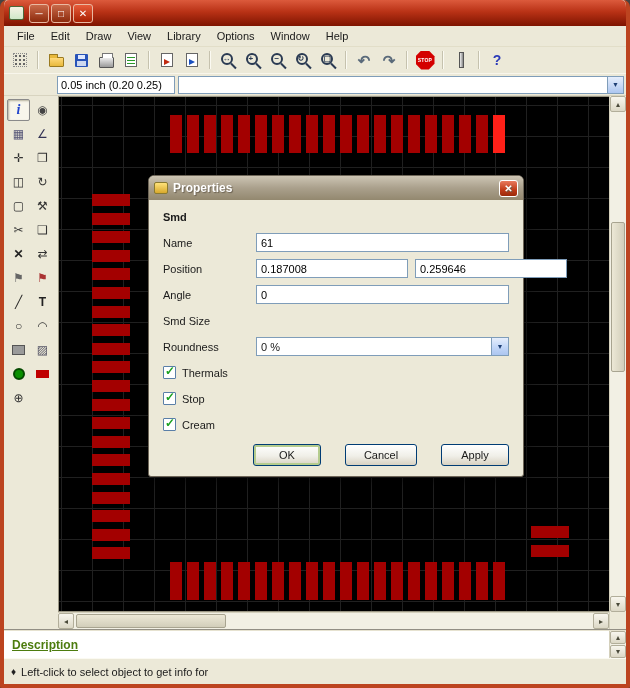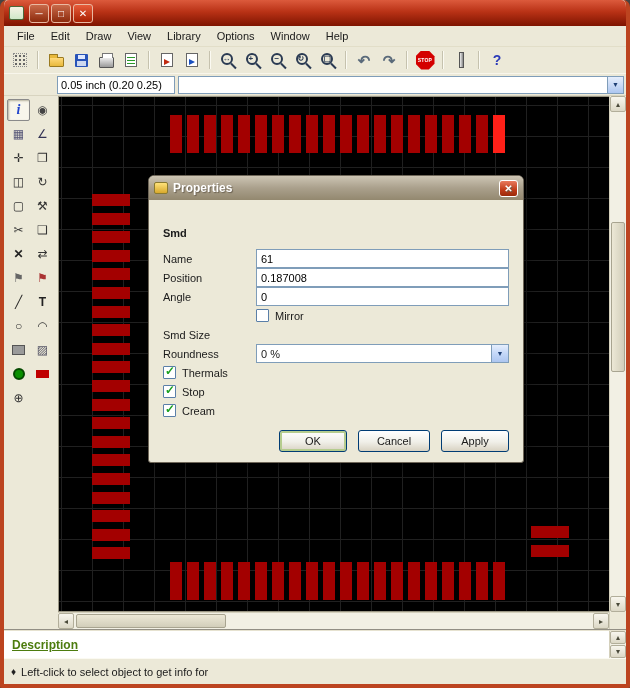--- a/index.html
+++ b/index.html
@@ -107,35 +107,35 @@
 
 .dialog{position:absolute;left:144px;top:175px;width:376px;background:#ece9d8;z-index:10;
   border:1px solid #6e6658;border-radius:6px 6px 3px 3px;box-shadow:3px 4px 12px rgba(0,0,0,.55)}
 .dlg-title{height:24px;display:flex;align-items:center;gap:5px;padding:8px 5px;border-radius:5px 5px 0 0;
   background:linear-gradient(180deg,#cdc5b4 0%,#aaa08c 50%,#93886f 100%);color:#fff;font-weight:bold;font-size:12px;text-shadow:1px 1px 1px #6a6050}
 .dlg-icon{width:14px;height:12px;background:linear-gradient(#ffe27a,#d8a92c);border:1px solid #8a7a30;border-radius:2px;flex:0 0 14px}
 .dlg-title-text{flex:1}
 .dlg-close{width:19px;height:17px;border:1px solid #fff;border-radius:3px;display:flex;align-items:center;justify-content:center;color:#fff;font-size:10px;
   background:linear-gradient(#e87a5e,#c03a18 60%,#9a2a0a)}
 .dlg-close::after{content:"✕"}
-.dlg-body{padding:24px 14px 10px}
+.dlg-body{padding:8px 14px 10px}
 .dlg-section{font-weight:bold;margin:3px 0 10px}
-.frow{display:flex;align-items:center;margin-bottom:0;height:19px}
+.frow{display:flex;align-items:center;margin-bottom:7px;height:19px}
 .flabel{width:93px;flex:0 0 93px}
 .ftext{flex:1;min-width:0;height:19px;border:1px solid #7f9db9;background:#fff;font:11px "Liberation Sans",sans-serif;padding:0 4px}
 .fpos{display:flex;flex:1;gap:7px}
 .mirror-row{padding-left:93px}
 .cb{width:13px;height:13px;border:1px solid #5a7fa8;background:#fff;position:relative;margin-right:6px;flex:0 0 13px;border-radius:1px}
 .cb.on::after{content:"✓";position:absolute;left:1px;top:-3px;color:#1ba120;font-weight:bold;font-size:12px}
 .combo{flex:1;height:19px;border:1px solid #7f9db9;background:#fff;display:flex;align-items:center}
 .combo-text{flex:1;padding:0 4px;white-space:nowrap;overflow:hidden}
 .combo-btn{width:17px;height:100%;background:linear-gradient(#e6eefc 0%,#c4d8f8 50%,#adc6f0);border-left:1px solid #7f9db9;display:flex;align-items:center;justify-content:center;color:#1c3e74}
 .combo-btn::after{content:"▼";font-size:7px}
 .swatch{width:13px;height:11px;margin-left:3px;border:1px solid #555;flex:0 0 13px}
-.btnrow{display:flex;justify-content:flex-end;gap:11px;margin-top:10px}
+.btnrow{display:flex;justify-content:flex-end;gap:24px;margin-top:10px}
 .xbtn{height:22px;border:1px solid #003c74;border-radius:3px;background:linear-gradient(#fff,#f0efe8 55%,#d8d2c2);
   display:flex;align-items:center;justify-content:center;font-size:11px;cursor:default}
 .xbtn.ok{width:68px;box-shadow:inset 0 0 0 2px #b5cc8e}
 .xbtn.cancel{width:72px}
 .xbtn.apply{width:68px}
 </style>
 </head>
 <body>
 
 <div class="win">
@@ -414,32 +414,29 @@
 
       <div class="frow">
         <span class="flabel">Name</span>
         <input class="ftext" value="61" style="">
       </div>
 
       <div class="frow">
         <span class="flabel">Position</span>
         <span class="fpos">
           <input class="ftext" value="0.187008" style="">
+          <input class="ftext" value="0.259646" style="">
         </span>
       </div>
 
       <div class="frow">
         <span class="flabel">Angle</span>
         <input class="ftext" value="0" style="">
       </div>
 
-      <div class="frow mirror-row">
-        <span class="cb"></span>
-        <span>Mirror</span>
-      </div>
 
       <div class="frow">
         <span class="flabel">Smd Size</span>
       </div>
 
 
       <div class="frow">
         <span class="flabel">Roundness</span>
         <span class="combo">
           <span class="combo-text">0 %</span>

